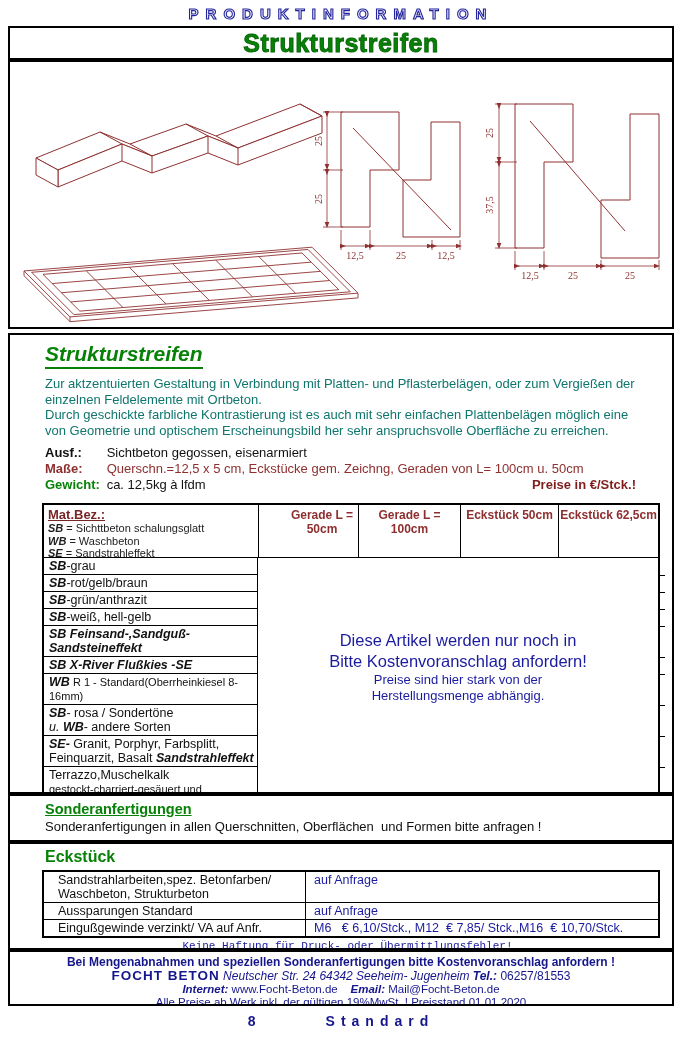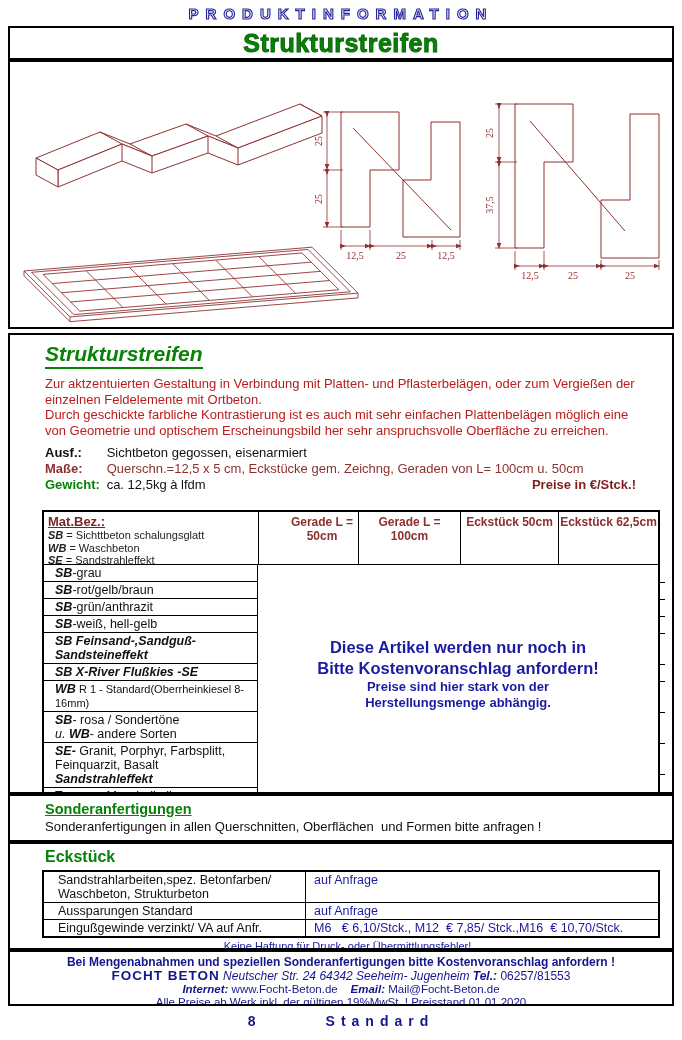--- a/index.html
+++ b/index.html
@@ -36,64 +36,64 @@
   .dimtxt { font-size:10px; fill:#8f3131; font-family:"Liberation Serif",serif; }
 
   .gap4 { height:4px; }
 
   
   .main-box { height:461px; padding:5px 22px 0 35px; }
   .main-heading {
     display:inline-block; font-size:21px; font-weight:bold; font-style:italic;
     color:#078207; border-bottom:2px solid #078207; margin:2px 0 7px 0; padding-bottom:1px;
   }
-  .para { font-size:13px; line-height:15.5px; color:#b91c1c; }
+  .para { font-size:13px; line-height:15.5px; color:#0f766e; }
   .specs { margin-top:7px; font-size:13px; line-height:16px; }
   .spec-label { display:inline-block; min-width:58px; font-weight:bold; }
   .maroon { color:#8e2f2f; }
   .green  { color:#078207; }
   .gewicht-line { display:flex; justify-content:space-between; }
   .price-note { color:#7f1d1d; font-weight:bold; padding-right:14px; }
 
   
-  .ptable { width:618px; margin-left:-3px; margin-top:17px; border:2px solid #000; position:relative; background:#fff; }
+  .ptable { width:618px; margin-left:-3px; margin-top:10px; border:2px solid #000; position:relative; background:#fff; }
   .phead { display:flex; height:53px; border-bottom:1.5px solid #000; }
   .phead .cell { border-left:1px solid #000; font-size:12px; font-weight:bold; color:#8e2f2f; text-align:center; padding-top:3px; }
   .phead .cell:nth-child(2){ width:100px;padding-left:27px; } .phead .cell:nth-child(3){ width:102px; }
   .phead .cell:nth-child(4){ width:98px; }  .phead .cell:nth-child(5){ width:100px; border-right:none; }
   .matcell { width:214px; border-left:none !important; text-align:left !important; color:#111 !important; padding:2px 4px 0 4px !important; }
   .matlabel { font-size:13px; font-weight:bold; text-decoration:underline; color:#7a2525; }
   .legend-line { font-size:11px; line-height:12.5px; font-weight:normal; color:#222; }
   .legend-line .code { font-weight:bold; font-style:italic; }
   .pbody { display:flex; }
   .pleft { width:214px; border-right:1px solid #000; }
-  .prow { border-bottom:1px solid #000; padding:1px 2px 1px 11px; font-size:12.5px; line-height:14px; min-height:16.5px; }
+  .prow { border-bottom:1px solid #000; padding:1px 2px 1px 5px; font-size:12.5px; line-height:14px; min-height:16.5px; }
   .prow:last-child { border-bottom:none; }
   .seg-bi { font-weight:bold; font-style:italic; }
   .seg-i  { font-style:italic; }
   .seg-sm { font-size:11px; }
   .pright { flex:1; padding-top:72px; text-align:center; color:#1b1ba0; }
-  .notice-big { font-size:16.5px; font-weight:bold; line-height:21px; }
-  .notice-small { font-size:13px; font-weight:bold; line-height:16px; }
+  .notice-big { font-size:16.5px; font-weight:normal; line-height:21px; }
+  .notice-small { font-size:13px; font-weight:normal; line-height:16px; }
   .tick { position:absolute; width:5px; height:1px; background:#000; left:616px; }
 
   
   .sonder-box { height:48px; padding:5px 22px 0 35px; }
   .section-heading { font-size:14.5px; font-weight:bold; color:#078207; }
   .underlined { text-decoration:underline; }
   .sonder-text { font-size:13px; margin-top:2px; white-space:pre-wrap; }
 
   .zuschlaege-box { height:108px; padding:4px 22px 0 35px; }
   .zuschlaege-box .section-heading { font-size:16px; margin-bottom:4px; }
   .ztable { width:618px; margin-left:-3px; border:2px solid #000; font-size:12.5px; }
   .zrow { display:flex; border-bottom:1px solid #000; }
   .zrow:last-child { border-bottom:none; }
   .zleft { width:262px; border-right:1px solid #000; padding:1px 14px; white-space:pre-wrap; line-height:14px; }
   .zright { flex:1; padding:1px 8px; color:#1b1ba0; white-space:pre-wrap; line-height:14px; }
-  .disclaimer { text-align:center; font-size:11px; color:#1b1ba0; margin-top:2px; }
+  .disclaimer { text-align:center; font-size:11px; color:#1b1ba0; margin-top:2px;font-family:Liberation Mono, monospace; }
 
   
   .footer-box { height:56px; text-align:center; color:#16168c; padding-top:3px; }
   .f1 { font-size:12px; font-weight:bold; line-height:14px; }
   .f2 { font-size:12px; line-height:14px; }
   .brand { font-weight:bold; font-size:13.5px; letter-spacing:1px;text-align:right; }
   .addr { font-style:italic; }
   .bi-lbl { font-weight:bold; font-style:italic; }
   .f3, .f4 { font-size:11.5px; line-height:13px; }
 

